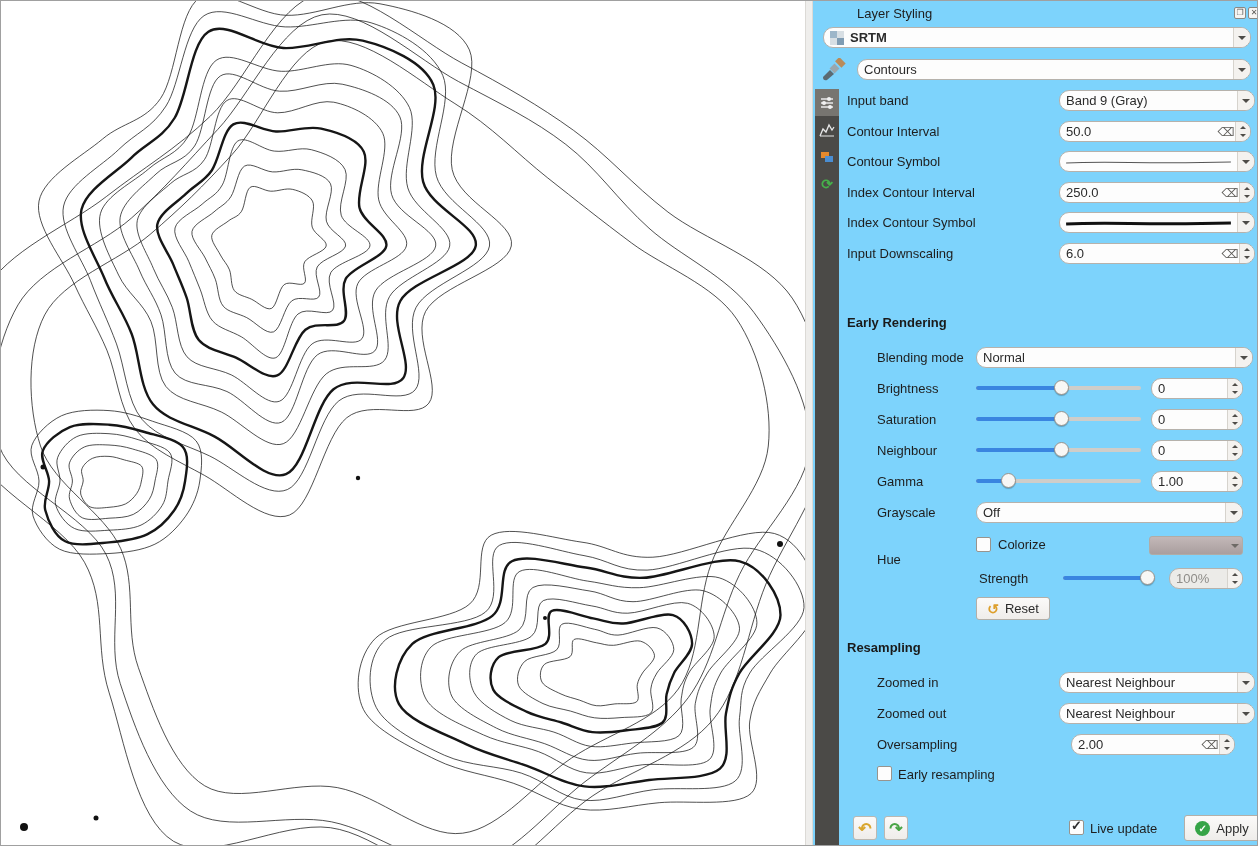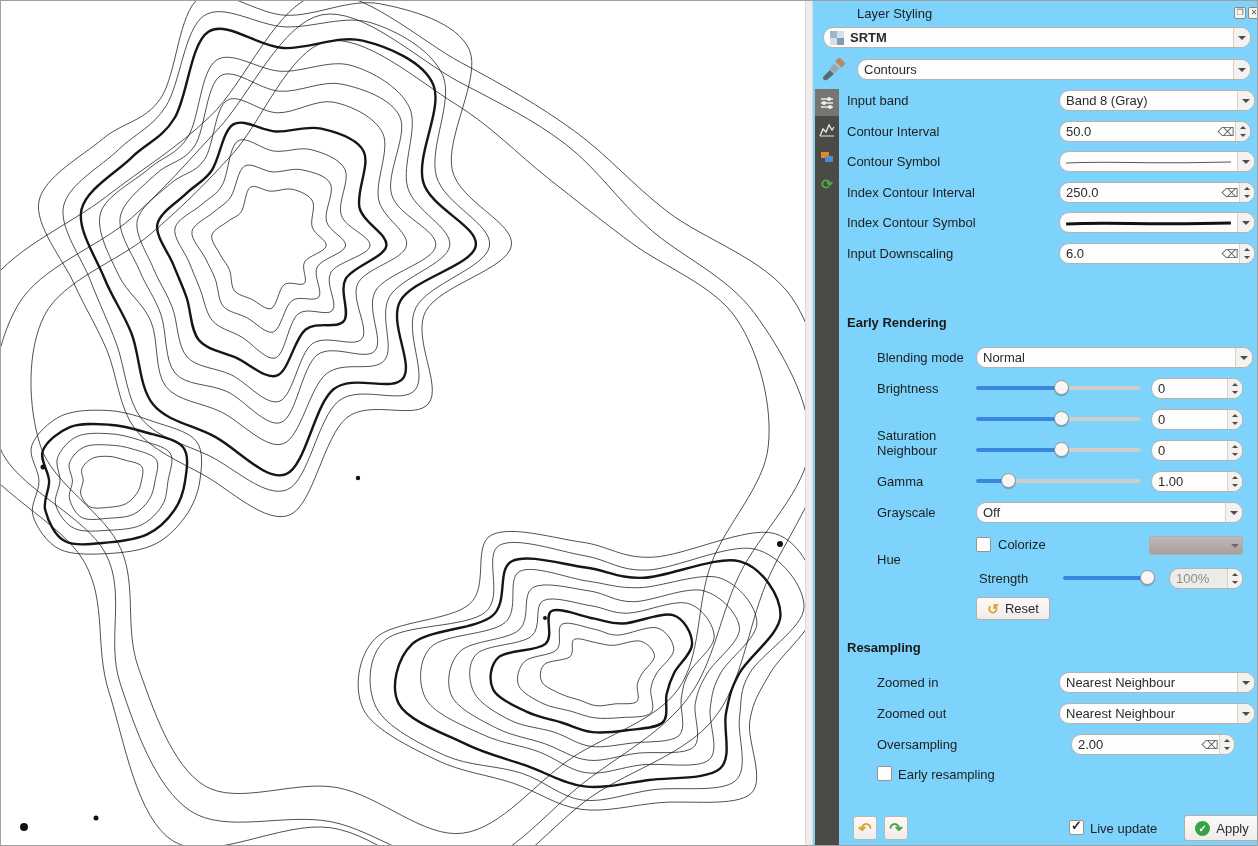--- a/index.html
+++ b/index.html
@@ -162,21 +162,21 @@
             <rect x="6" y="7" width="8" height="6" fill="#4a90d9" opacity="0.95"></rect>
         </svg>
       </div>
       <div class="striptab">
         <span style="color:#46b04a;font-weight:bold;font-size:14px">⟳</span>
       </div>
     </div>
 
     <div class="lbl" style="left:34px;top:92px">Input band</div>
     <div class="combo" style="left:246px;top:89px;width:196px">
-      <span class="val">Band 8 (Gray)</span>
+      <span class="val">Band 9 (Gray)</span>
       <span class="drop">
           <i></i>
         </span>
     </div>
 
     <div class="lbl" style="left:34px;top:123px">Contour Interval</div>
     <div class="spin" style="left:246px;top:120px;width:192px">
       <span class="val">50.0</span>
       <span class="clear">⌫</span>
       <span class="updown">
@@ -262,21 +262,21 @@
       <span class="updown">
           <span class="up">
             <i></i>
           </span>
           <span class="dn">
             <i></i>
           </span>
         </span>
     </div>
 
-    <div class="lbl" style="left:64px;top:427px">Saturation</div>
+    <div class="lbl" style="left:64px;top:411px">Saturation</div>
     <div class="slider" style="left:163px;top:409px;width:165px">
         <div class="track"></div>
         <div class="fill" style="width: 52%;"></div>
         <div class="knob" style="left: calc(52% - 8px);"></div>
       </div>
     <div class="spin" style="left:338px;top:408px;width:92px">
       <span class="val">0</span>
       <span class="updown">
           <span class="up">
             <i></i>

